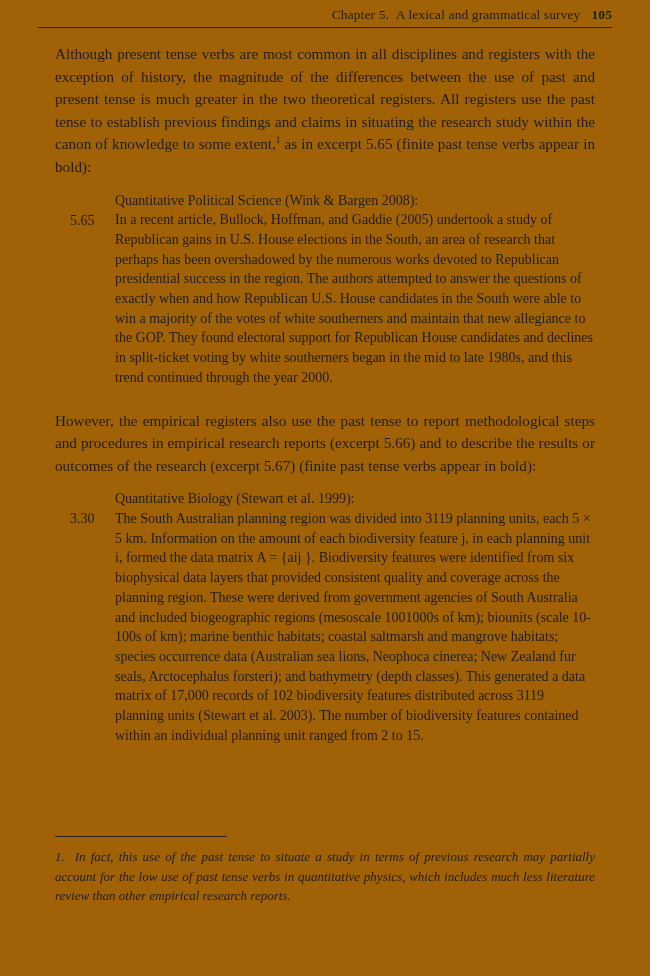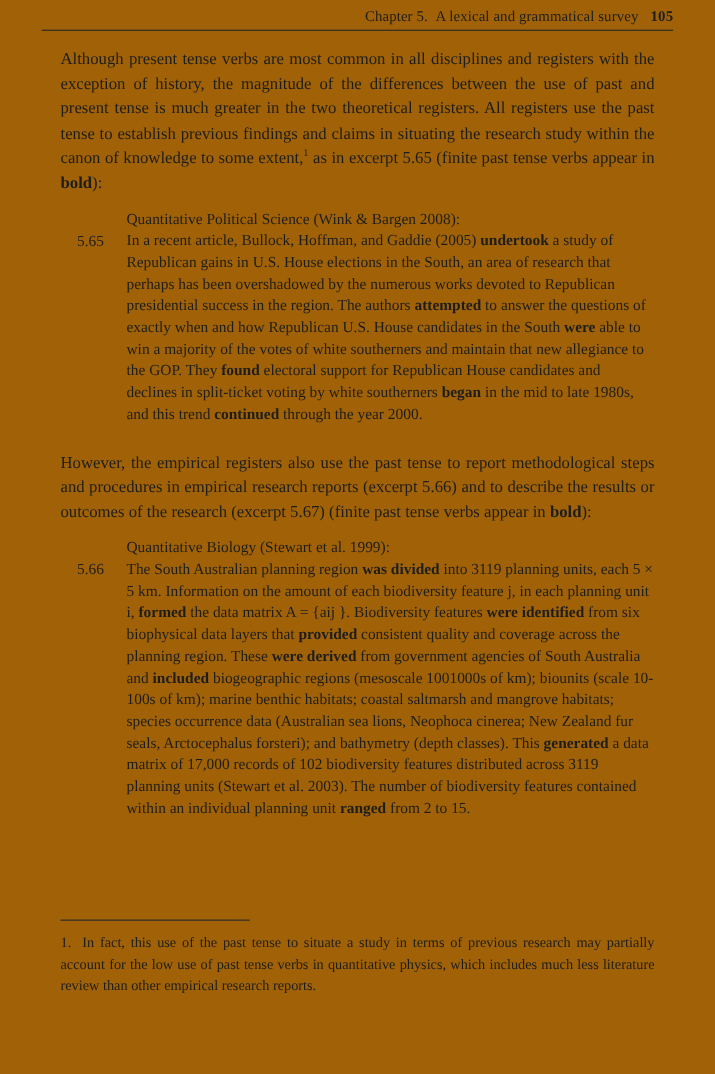--- a/index.html
+++ b/index.html
@@ -19,27 +19,27 @@
     text-align:justify;hyphens:auto;-webkit-hyphens:auto;
   }
   .excerpt{
     display:flex;margin:12px 0 0 15px;
     font-size:14px;line-height:19.7px;
   }
   .body-para.second{margin-top:22px;}
   .exc-num{flex:0 0 45px;width:45px;margin-top:20px;}
   .exc-text{flex:1;text-align:left;hyphens:auto;-webkit-hyphens:auto;}
   .i{}
-  .b{font-weight:700;}
+  .b{font-weight:400;}
   sup{font-size:0.62em;line-height:0;vertical-align:super;}
   .footnote-area{position:absolute;left:55px;top:836px;width:540px;}
   .fn-rule{width:172px;border-top:1.3px solid #262626;}
   .footnote{
     margin:10px 0 0;font-size:13px;line-height:19.6px;
-    text-align:justify;hyphens:auto;-webkit-hyphens:auto;
+    text-align:justify;hyphens:auto;font-style:italic;-webkit-hyphens:auto;
   }
   .fn-marker{margin-right:10px;}
 </style>
 </head>
 <body>
 
 <div class="page">
 
   <div class="running-head">
     <span class="rh-title">Chapter 5. A lexical and grammatical survey</span><span class="rh-page">105</span>
@@ -54,21 +54,21 @@
       <div class="exc-num">5.65</div>
       <div class="exc-text">
         <div class="exc-title"><span class="i">Quantitative Political Science (Wink &amp; Bargen 2008):</span></div>
         <div class="exc-body"><span>In a recent article, Bullock, Hoffman, and Gaddie (2005) </span><span class="b">undertook</span><span> a study of Republican gains in U.S. House elections in the South, an area of research that perhaps has been overshadowed by the numerous works devoted to Republican presidential success in the region. The authors </span><span class="b">attempted</span><span> to answer the questions of exactly when and how Republican U.S. House candidates in the South </span><span class="b">were</span><span> able to win a majority of the votes of white southerners and maintain that new allegiance to the GOP. They </span><span class="b">found</span><span> electoral support for Republican House candidates and declines in split-ticket voting by white southerners </span><span class="b">began</span><span> in the mid to late 1980s, and this trend </span><span class="b">continued</span><span> through the year 2000.</span></div>
       </div>
     </div>
 
     <p class="body-para second"><span>However, the empirical registers also use the past tense to report methodological steps and procedures in empirical research reports (excerpt 5.66) and to describe the results or outcomes of the research (excerpt 5.67) (finite past tense verbs appear in </span><span class="b">bold</span><span>):</span></p>
 
     <div class="excerpt">
-      <div class="exc-num">5.66</div>
+      <div class="exc-num">3.30</div>
       <div class="exc-text">
         <div class="exc-title"><span class="i">Quantitative Biology (Stewart et al. 1999):</span></div>
         <div class="exc-body"><span>The South Australian planning region </span><span class="b">was divided</span><span> into 3119 planning units, each 5 × 5 km. Information on the amount of each biodiversity feature j, in each planning unit i, </span><span class="b">formed</span><span> the data matrix A = {aij }. Biodiversity features </span><span class="b">were identified</span><span> from six biophysical data layers that </span><span class="b">provided</span><span> consistent quality and coverage across the planning region. These </span><span class="b">were derived</span><span> from government agencies of South Australia and </span><span class="b">included</span><span> biogeographic regions (mesoscale 1001000s of km); biounits (scale 10-100s of km); marine benthic habitats; coastal saltmarsh and mangrove habitats; species occurrence data (Australian sea lions, Neophoca cinerea; New Zealand fur seals, Arctocephalus forsteri); and bathymetry (depth classes). This </span><span class="b">generated</span><span> a data matrix of 17,000 records of 102 biodiversity features distributed across 3119 planning units (Stewart et al. 2003). The number of biodiversity features contained within an individual planning unit </span><span class="b">ranged</span><span> from 2 to 15.</span></div>
       </div>
     </div>
 
   </div>
 
   <div class="footnote-area">
     <div class="fn-rule"></div>

